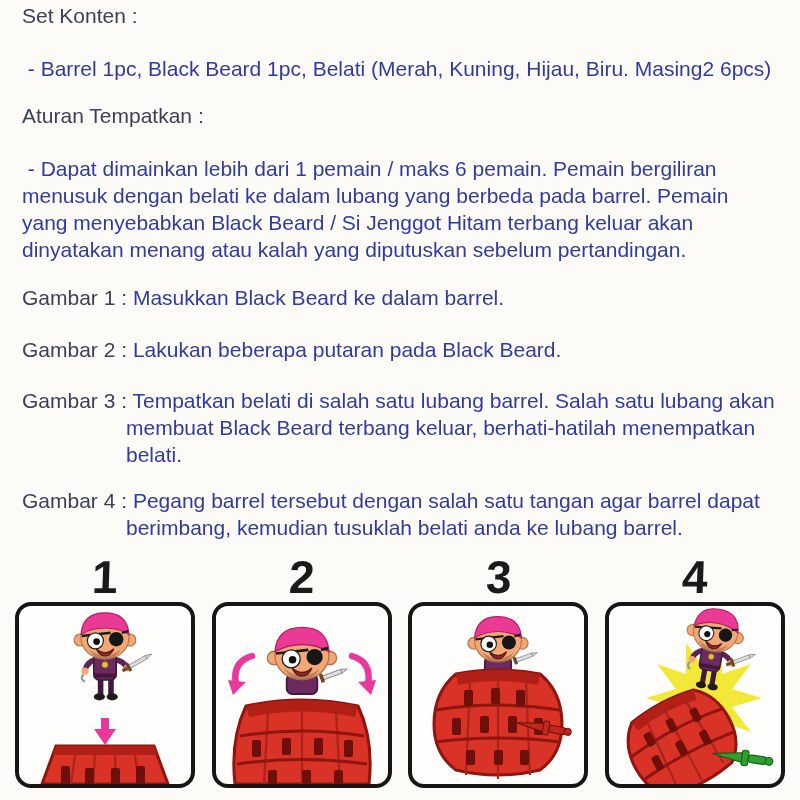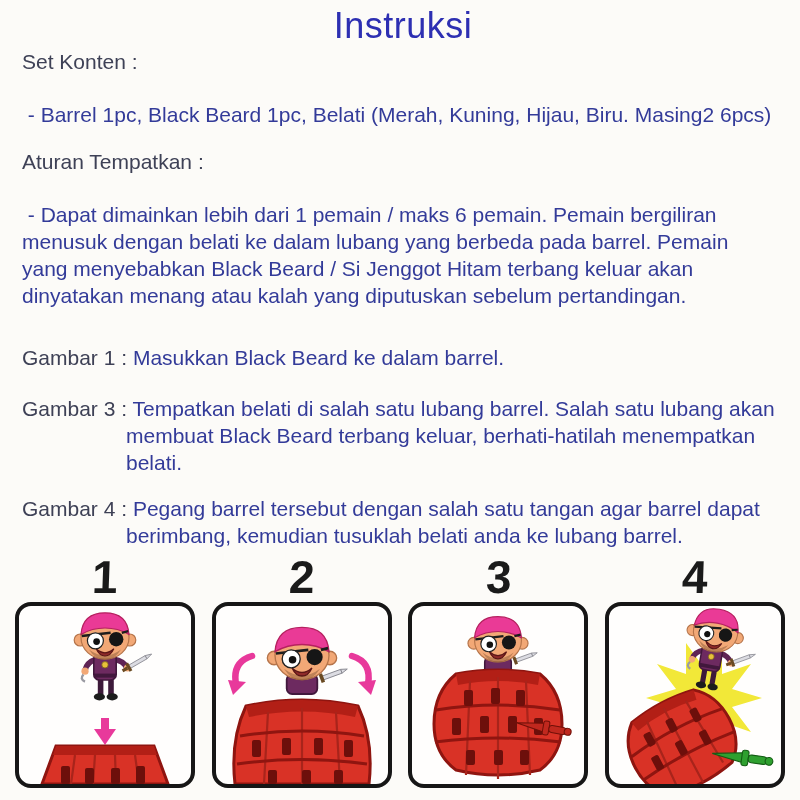--- a/index.html
+++ b/index.html
@@ -21,21 +21,21 @@
     margin:2px 0 0;text-align:center;font-size:36px;font-weight:400;
     line-height:44px;color:var(--title_blue);letter-spacing:0.5px;
   }
   .heading{color:var(--heading_ink);}
   .body,.stext,.note{color:var(--body_ink);}
   .txt{font-size:21px;line-height:27px;}
   .body{white-space:pre-wrap;margin-top:26px;}
   .sec-aturan{margin-top:20px;}
   .sec-aturan .body{max-width:748px;}
   .step{padding-left:104px;text-indent:-104px;}
-  .step1{margin-top:35px;}
+  .step1{margin-top:21px;}
   .step2{margin-top:25px;}
   .step3{margin-top:24px;}
   .step4{margin-top:19px;}
   .note{margin-left:104px;}
   .figures{position:absolute;left:0;top:552px;width:800px;}
   .figrow{display:flex;justify-content:space-between;padding:0 14px;}
   .panel{display:flex;flex-direction:column;align-items:center;width:182px;}
   .fignum{
     font-size:46px;font-weight:800;line-height:50px;height:50px;
     color:var(--number_ink);transform:skewX(-2deg);
@@ -111,34 +111,34 @@
     <g id="dagger">
       <polygon points="-30,0 -2,-4.5 -2,4.5"></polygon>
       <rect x="-3" y="-7" width="6" height="14" rx="2"></rect>
       <rect x="3" y="-3.5" width="17" height="7" rx="3"></rect>
       <circle cx="22" cy="0" r="3.5"></circle>
     </g>
   </defs>
 </svg>
 
 <main class="content">
-  <h1 class="title">Instruksi</h1>
 
   <section>
     <div class="heading txt">Set Konten :</div>
     <div class="body txt"> - Barrel 1pc, Black Beard 1pc, Belati (Merah, Kuning, Hijau, Biru. Masing2 6pcs)</div>
   </section>
 
   <section class="sec-aturan">
     <div class="heading txt">Aturan Tempatkan :</div>
     <div class="body txt"> - Dapat dimainkan lebih dari 1 pemain / maks 6 pemain. Pemain bergiliran menusuk dengan belati ke dalam lubang yang berbeda pada barrel. Pemain yang menyebabkan Black Beard / Si Jenggot Hitam terbang keluar akan dinyatakan menang atau kalah yang diputuskan sebelum pertandingan.</div>
   </section>
 
   <div class="step step1 txt"><span class="heading">Gambar 1 :</span> <span class="stext">Masukkan Black Beard ke dalam barrel.</span></div>
 
+  <div class="step step2 txt"><span class="heading">Gambar 2 :</span> <span class="stext">Lakukan beberapa putaran pada Black Beard.</span></div>
 
   <div class="step step3 txt"><span class="heading">Gambar 3 :</span> <span class="stext">Tempatkan belati di salah satu lubang barrel. Salah satu lubang akan membuat Black Beard terbang keluar, berhati-hatilah menempatkan belati.</span></div>
 
   <div class="step step4 txt"><span class="heading">Gambar 4 :</span> <span class="stext">Pegang barrel tersebut dengan salah satu tangan agar barrel dapat berimbang, kemudian tusuklah belati anda ke lubang barrel.</span></div>
 </main>
 
 <div class="figures">
   <div class="figrow">
 
     <div class="panel">

